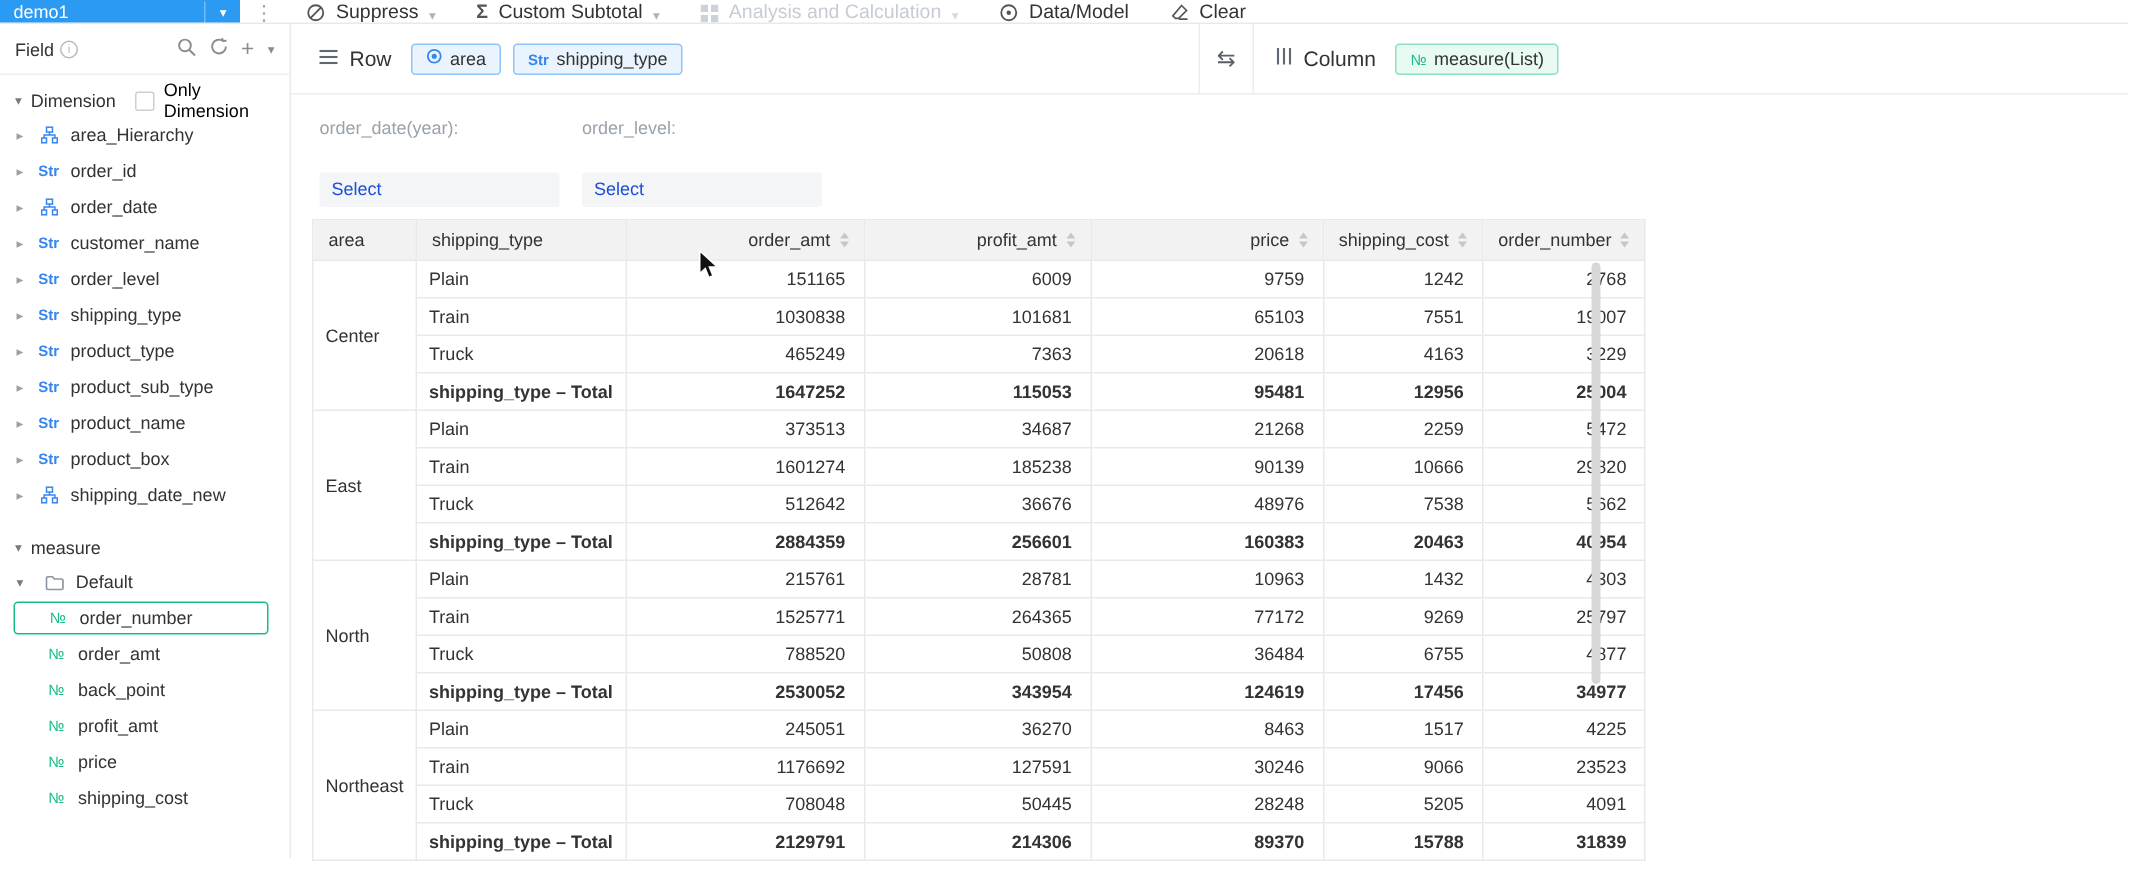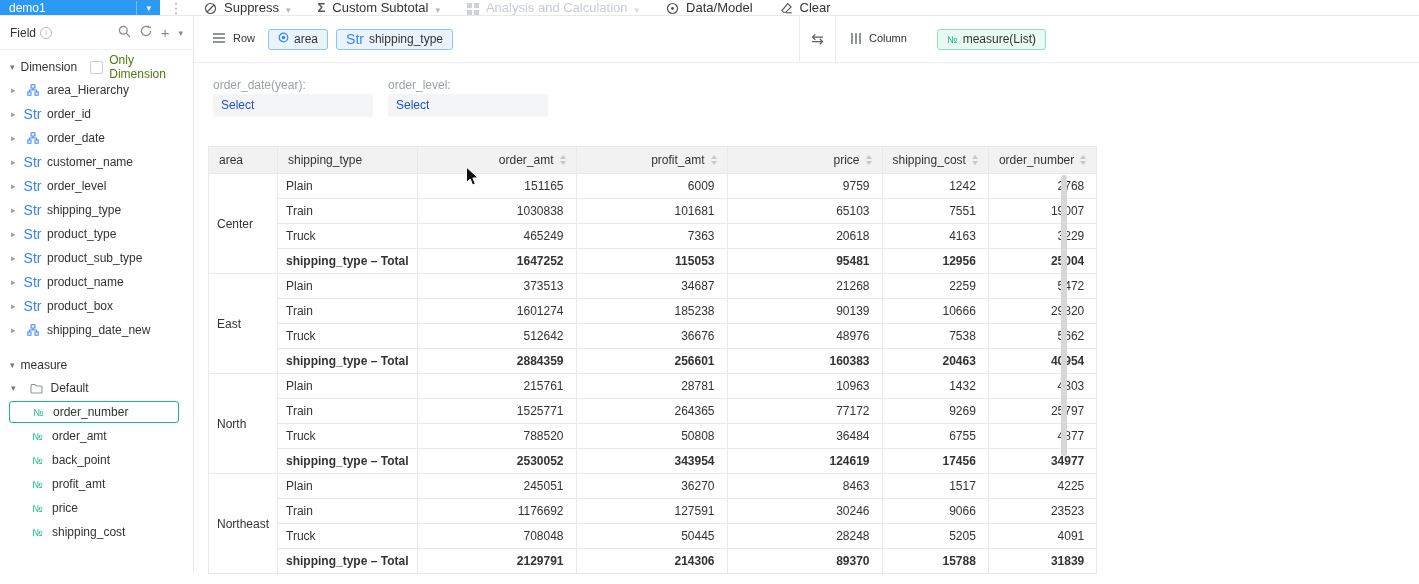--- a/index.html
+++ b/index.html
@@ -24,46 +24,46 @@
   
   .sidebar { width:194px; flex:none; border-right:1px solid #e9e9e9; overflow:hidden; background:#fff; }
   .field-header { height:34px; display:flex; align-items:center; padding:0 10px; border-bottom:1px solid #efefef; }
   .info-icon { width:12px; height:12px; border:1px solid #b9b9b9; border-radius:50%; color:#b9b9b9; font-size:8px; line-height:10px; text-align:center; margin-left:4px; font-style:normal; flex:none; }
   .field-tools { margin-left:auto; display:flex; align-items:center; gap:9px; color:#8c8c8c; }
   .field-tools .plus { font-size:15px; line-height:1; cursor:pointer; }
   .field-tools .caret-down { font-size:9px; cursor:pointer; }
   .section-header { height:22px; margin-top:6px; display:flex; align-items:center; padding:0 10px; }
   .sec-caret { color:#7a7a7a; font-size:9px; margin-right:6px; flex:none; }
   .checkbox { width:13px; height:13px; border:1px solid #cfcfcf; border-radius:2px; background:#fff; margin:0 6px 0 13px; flex:none; cursor:pointer; }
-  .only-dim { color:#4d7c0f; }
+  .only-dim { color:#000000; }
   .tree-item { height:24px; display:flex; align-items:center; padding-left:11px; gap:6px; cursor:pointer; }
   .expander { color:#9aa0a6; font-size:9px; width:7px; flex:none; }
   .icon-slot { width:17px; display:flex; justify-content:center; align-items:center; flex:none; }
-  .str-glyph { color:#3685f2; font-size:14px; font-weight:normal; }
+  .str-glyph { color:#3685f2; font-size:10px; font-weight:bold; }
   .num-glyph { color:#13bd85; font-size:10px; }
   .measure-header { margin-top:12px; }
   .folder-row { height:24px; display:flex; align-items:center; padding-left:11px; gap:6px; cursor:pointer; }
   .measure-item { height:24px; display:flex; align-items:center; gap:6px; padding-left:29px; cursor:pointer; }
   .measure-item.selected { height:22px; margin:1px 14px 1px 9px; padding-left:20px; border:1px solid #13bd85; border-radius:3px; }
 
   
   .content { flex:1; position:relative; background:#fff; }
   .shelves { position:absolute; top:0; left:0; right:0; height:47px; border-bottom:1px solid #ececec; display:flex; align-items:stretch; }
   .row-box { width:606px; flex:none; display:flex; align-items:center; gap:13px; padding-left:18px; border-right:1px solid #ececec; }
   .swap-zone { width:36px; flex:none; display:flex; align-items:center; justify-content:center; border-right:1px solid #ececec; color:#5a6169; font-size:15px; cursor:pointer; }
-  .col-box { flex:1; display:flex; align-items:center; gap:30px; padding-left:14px; }
-  .shelf-label { display:flex; align-items:flex-start; gap:7px; font-size:11px; }
+  .col-box { flex:1; display:flex; align-items:center; gap:13px; padding-left:14px; }
+  .shelf-label { display:flex; align-items:flex-start; gap:7px; font-size:14px; }
   .pills { display:flex; align-items:center; gap:8px; }
   .pill { height:21px; display:flex; align-items:center; gap:5px; padding:0 9px; border-radius:3px; font-size:12px; cursor:pointer; white-space:nowrap; }
   .pill.dimension { background:#eaf4fe; border:1px solid #8fc3f8; }
   .pill.measure { background:#e9faf3; border:1px solid #8edfc0; }
 
   .filters { position:absolute; top:62px; left:19px; display:flex; gap:15px; }
   .filter-block { width:160px; }
-  .filter-label { color:#9aa2ab; margin-bottom:2px; }
+  .filter-label { color:#9aa2ab; margin-bottom:23px; }
   .filter-select { height:23px; line-height:22px; background:#f4f5f6; border-radius:2px; color:#1d4ed8; padding:0 8px; cursor:pointer; }
 
   .table-wrap { position:absolute; top:130px; left:14px; }
   table.data-table { border-collapse:collapse; table-layout:fixed; }
   .data-table th, .data-table td { border:1px solid #e9e9e9; white-space:nowrap; overflow:hidden; font-size:12px; color:#333; }
   .data-table th { background:#f2f2f2; height:27px; font-weight:normal; padding:0 10px; text-align:left; }
   .data-table td { height:25px; padding:0 8px; background:#fff; }
   .th-right { display:flex; align-items:center; justify-content:flex-end; }
   .th-left { display:flex; align-items:center; }
   .sort-icon { display:inline-flex; flex-direction:column; gap:2px; margin-left:6px; cursor:pointer; }

